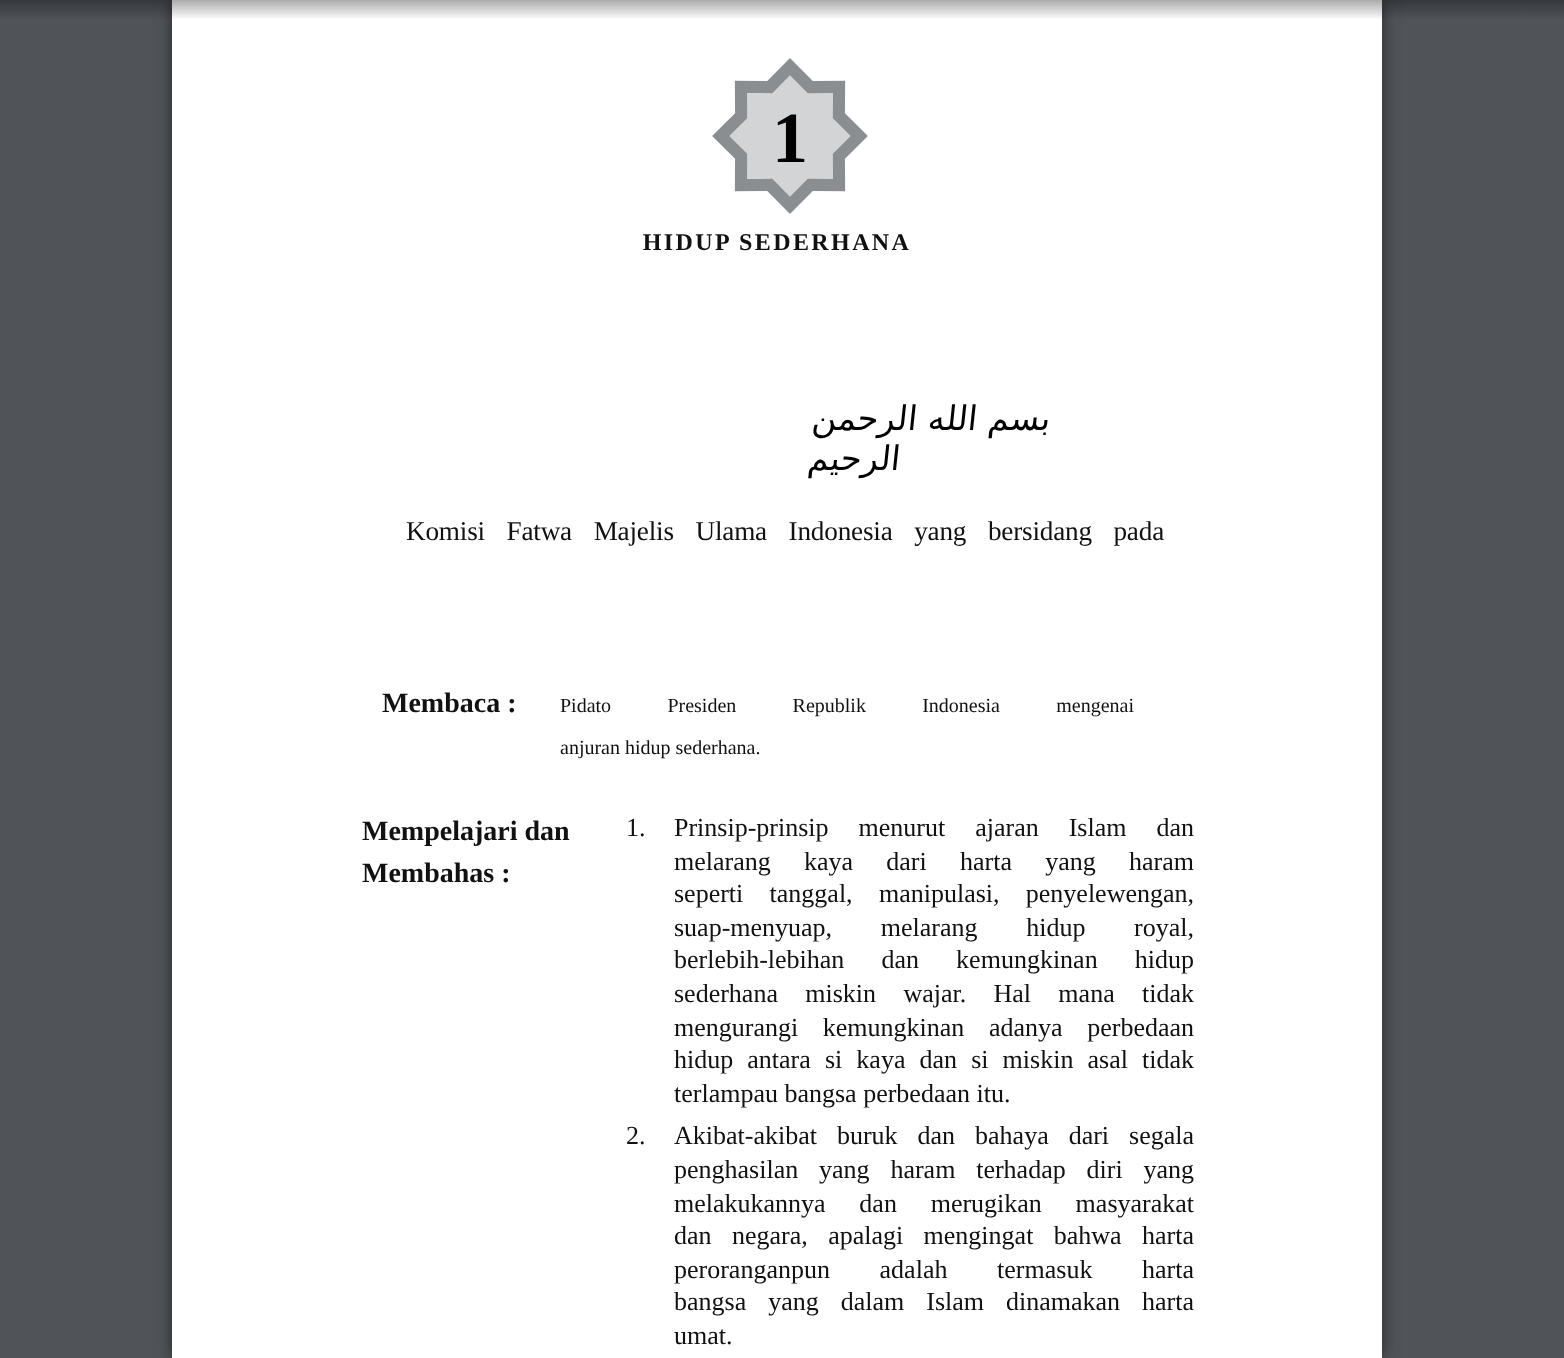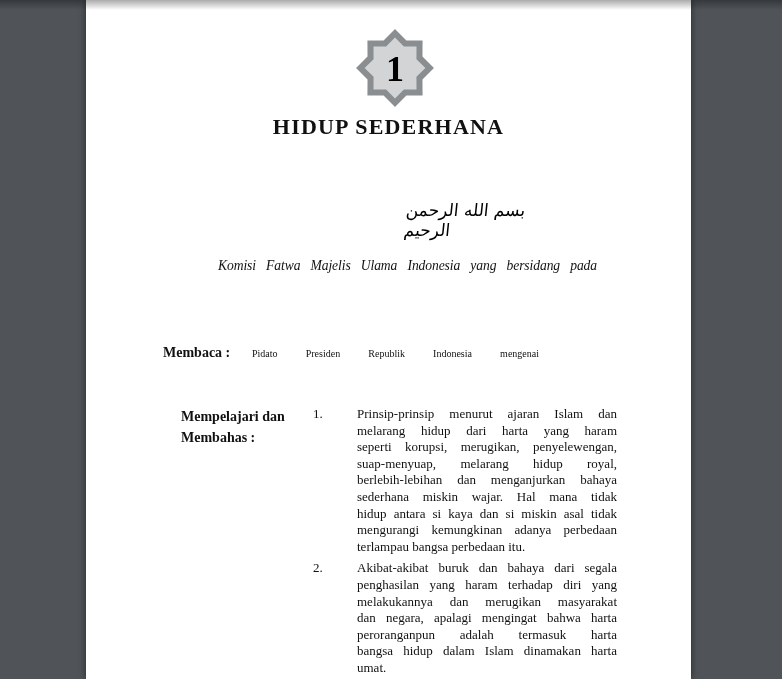--- a/index.html
+++ b/index.html
@@ -24,38 +24,38 @@
   
   .star-wrap { position: absolute; left: 268px; top: 27px; width: 82px; height: 82px; }
   .star-wrap svg { position: absolute; left: 0; top: 0; }
   .chapter-num {
     position: absolute; left: 0; top: 0; width: 82px; height: 82px;
     display: flex; align-items: center; justify-content: center;
     font-size: 36px; font-weight: bold; color: #000; padding-top: 2px; box-sizing: border-box;
   }
   .title {
     position: absolute; left: 0; top: 114px; width: 605px; margin: 0;
-    text-align: center; font-size: 22px; font-weight: bold; letter-spacing: 1.2px;
+    text-align: center; font-size: 12px; font-weight: bold; letter-spacing: 1.2px;
   }
   .bismillah {
     position: absolute; left: 319px; top: 196px; width: 170px; height: 48px;
     display: flex; align-items: center; justify-content: center;
     font-family: "DejaVu Sans", sans-serif; font-size: 17px; color: #000;
     transform: skewX(-6deg);
   }
   
   .opening {
-    position: absolute; left: 95px; top: 255px; width: 416px;
-    font-size: 13.6px; line-height: 21.5px; letter-spacing: -0.1px; font-style: italic;
+    position: absolute; left: 80px; top: 255px; width: 416px;
+    font-size: 13.6px; line-height: 21.5px; letter-spacing: -0.1px;
   }
   .opening .jline:first-child { text-indent: 37px; }
   .jline { text-align: justify; text-align-last: justify; }
   .jline.last { text-align-last: left; }
   .plain .jline { text-align: center; text-align-last: left; }
-  .membaca { position: absolute; left: 77px; top: 344px; width: 416px; }
+  .membaca { position: absolute; left: 105px; top: 344px; width: 416px; }
   .membaca .label {
     position: absolute; left: 0; top: 1px;
     font-size: 14px; font-weight: bold;
   }
   .membaca .value {
     margin-left: 89px; width: 287px;
     font-size: 10px; line-height: 20.5px;
   }
   .study { position: absolute; left: 95px; top: 406px; width: 416px; }
   .study .label {
@@ -63,21 +63,21 @@
     font-size: 14px; font-weight: bold; line-height: 21px;
   }
   .items { margin-left: 132px; width: 284px; }
   .item { display: flex; margin-bottom: 5px; }
   .item .num {
     width: 24px; flex: 0 0 24px;
     font-size: 13px; line-height: 16.6px;
   }
   .item .text {
     width: 260px; flex: 0 0 260px;
-    font-size: 13px; line-height: 16.6px; margin-left: 20px;
+    font-size: 13px; line-height: 16.6px;
   }
 </style>
 </head>
 <body>
 
 <div class="viewer">
   <div class="page">
 
     <div class="star-wrap">
       <svg width="82" height="82" viewBox="0 0 80 80">
@@ -92,52 +92,53 @@
     <div class="bismillah">بسم الله الرحمن الرحيم</div>
 
     <div class="opening">
         <div class="jline">Komisi Fatwa Majelis Ulama Indonesia yang bersidang pada</div>
       </div>
 
     <div class="membaca">
       <div class="label">Membaca :</div>
       <div class="value">
           <div class="jline">Pidato Presiden Republik Indonesia mengenai</div>
+          <div class="jline last">anjuran hidup sederhana.</div>
         </div>
     </div>
 
     <div class="study">
       <div class="label plain">
           <div class="jline">Mempelajari dan</div>
           <div class="jline last">Membahas :</div>
         </div>
       <div class="items">
         <div class="item">
           <div class="num">1.</div>
           <div class="text">
               <div class="jline">Prinsip-prinsip menurut ajaran Islam dan</div>
-              <div class="jline">melarang hidup dari harta yang haram</div>
-              <div class="jline">seperti korupsi, merugikan, penyelewengan,</div>
+              <div class="jline">melarang kaya dari harta yang haram</div>
+              <div class="jline">seperti tanggal, manipulasi, penyelewengan,</div>
               <div class="jline">suap-menyuap, melarang hidup royal,</div>
-              <div class="jline">berlebih-lebihan dan menganjurkan bahaya</div>
+              <div class="jline">berlebih-lebihan dan kemungkinan hidup</div>
               <div class="jline">sederhana miskin wajar. Hal mana tidak</div>
+              <div class="jline">mengurangi kemungkinan adanya perbedaan</div>
               <div class="jline">hidup antara si kaya dan si miskin asal tidak</div>
-              <div class="jline">mengurangi kemungkinan adanya perbedaan</div>
               <div class="jline last">terlampau bangsa perbedaan itu.</div>
             </div>
         </div>
         <div class="item">
           <div class="num">2.</div>
           <div class="text">
               <div class="jline">Akibat-akibat buruk dan bahaya dari segala</div>
               <div class="jline">penghasilan yang haram terhadap diri yang</div>
               <div class="jline">melakukannya dan merugikan masyarakat</div>
               <div class="jline">dan negara, apalagi mengingat bahwa harta</div>
               <div class="jline">peroranganpun adalah termasuk harta</div>
-              <div class="jline">bangsa hidup dalam Islam dinamakan harta</div>
+              <div class="jline">bangsa yang dalam Islam dinamakan harta</div>
               <div class="jline last">umat.</div>
             </div>
         </div>
       </div>
     </div>
 
   </div>
 </div>
 
 <div class="top-shadow"></div>

